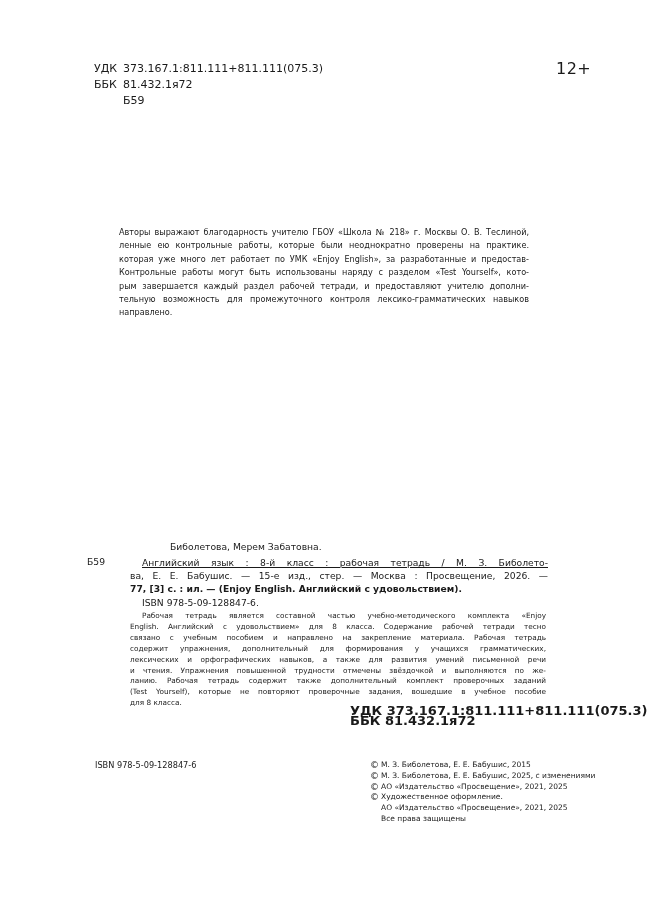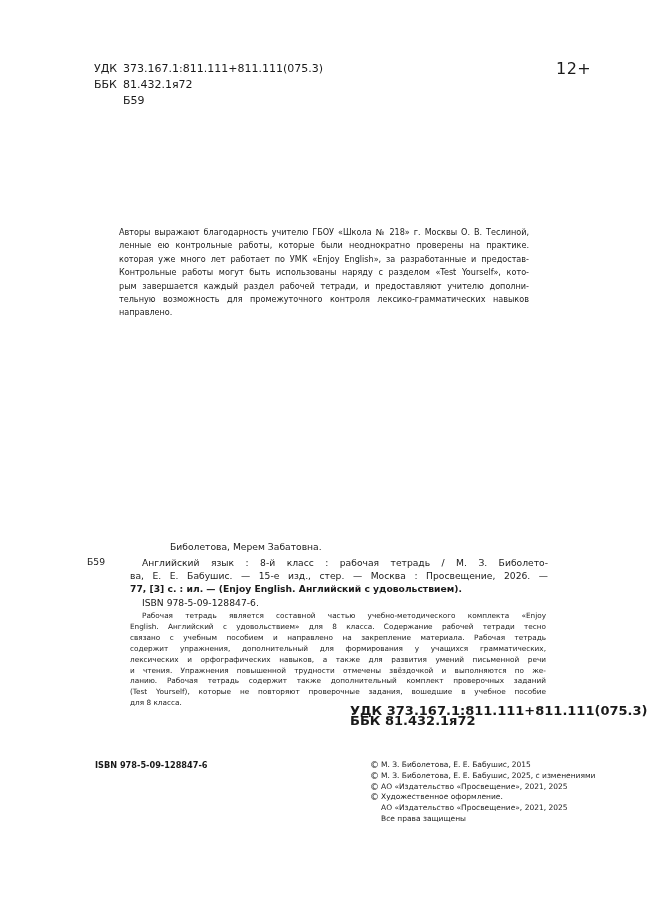--- a/index.html
+++ b/index.html
@@ -11,29 +11,29 @@
     .udk-lbl { width: 29px; }
     .age { left: 556px; top: 59px; font-size: 16px; letter-spacing: 0.5px; }
     .ack { left: 119px; top: 226px; width: 410px; font-size: 8.1px; line-height: 13.4px;
            text-align: justify; }
     .ack-line { display: block; text-align: justify; text-align-last: justify; white-space: nowrap; }
     .ack-line.last { text-align-last: left; }
     .author { left: 130px; top: 541px; font-size: 9.2px; font-weight: normal; margin-left: 40px; }
     .call { left: 87px; top: 556px; font-size: 9.2px; }
     .biblio { left: 130px; top: 556px; width: 418px; font-size: 9.2px; line-height: 13.2px; }
     .bline { display: block; white-space: nowrap; text-align: justify; text-align-last: justify; }
-    .bline.first { padding-left: 12px; }
+    .bline.first { padding-left: 12px; text-decoration: underline; }
     .bline.last { text-align-last: left; font-weight: bold; }
     .isbn1 { left: 142px; top: 597px; font-size: 9.2px; }
     .annot { left: 130px; top: 611px; width: 416px; font-size: 7.3px; line-height: 10.9px; }
     .aline { display: block; white-space: nowrap; text-align: justify; text-align-last: justify; }
     .aline.first { padding-left: 12px; }
     .aline.last { text-align-last: left; }
     .udk2 { left: 350px; top: 706px; font-size: 13px; line-height: 10px; font-weight: bold; }
-    .isbn2 { left: 95px; top: 760px; font-size: 8.2px; font-weight: bold; }
+    .isbn2 { left: 95px; top: 760px; font-size: 8.2px; font-weight: normal; }
     .copy { left: 370px; top: 760px; font-size: 7.5px; line-height: 10.8px; }
     .crow { display: flex; align-items: center; }
     .csym { width: 11px; font-size: 9px; }
     .cind { padding-left: 11px; }
   </style>
 </head>
 <body>
 
 <div class="abs udk-block">
   <div class="udk-row">

